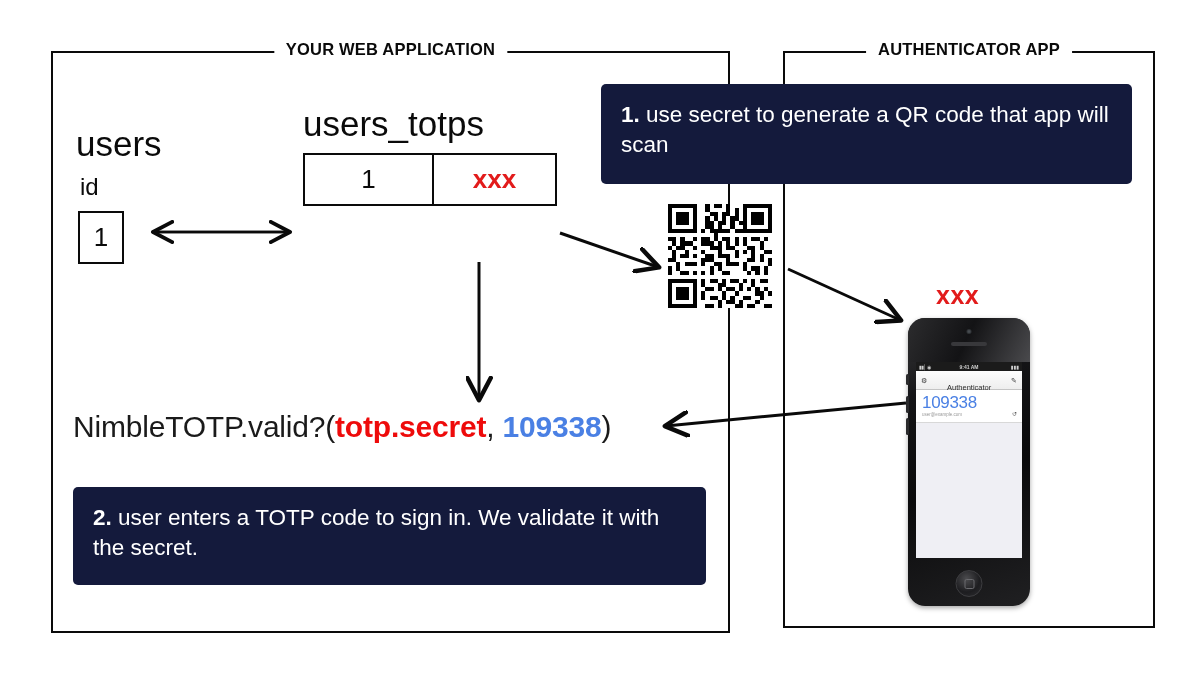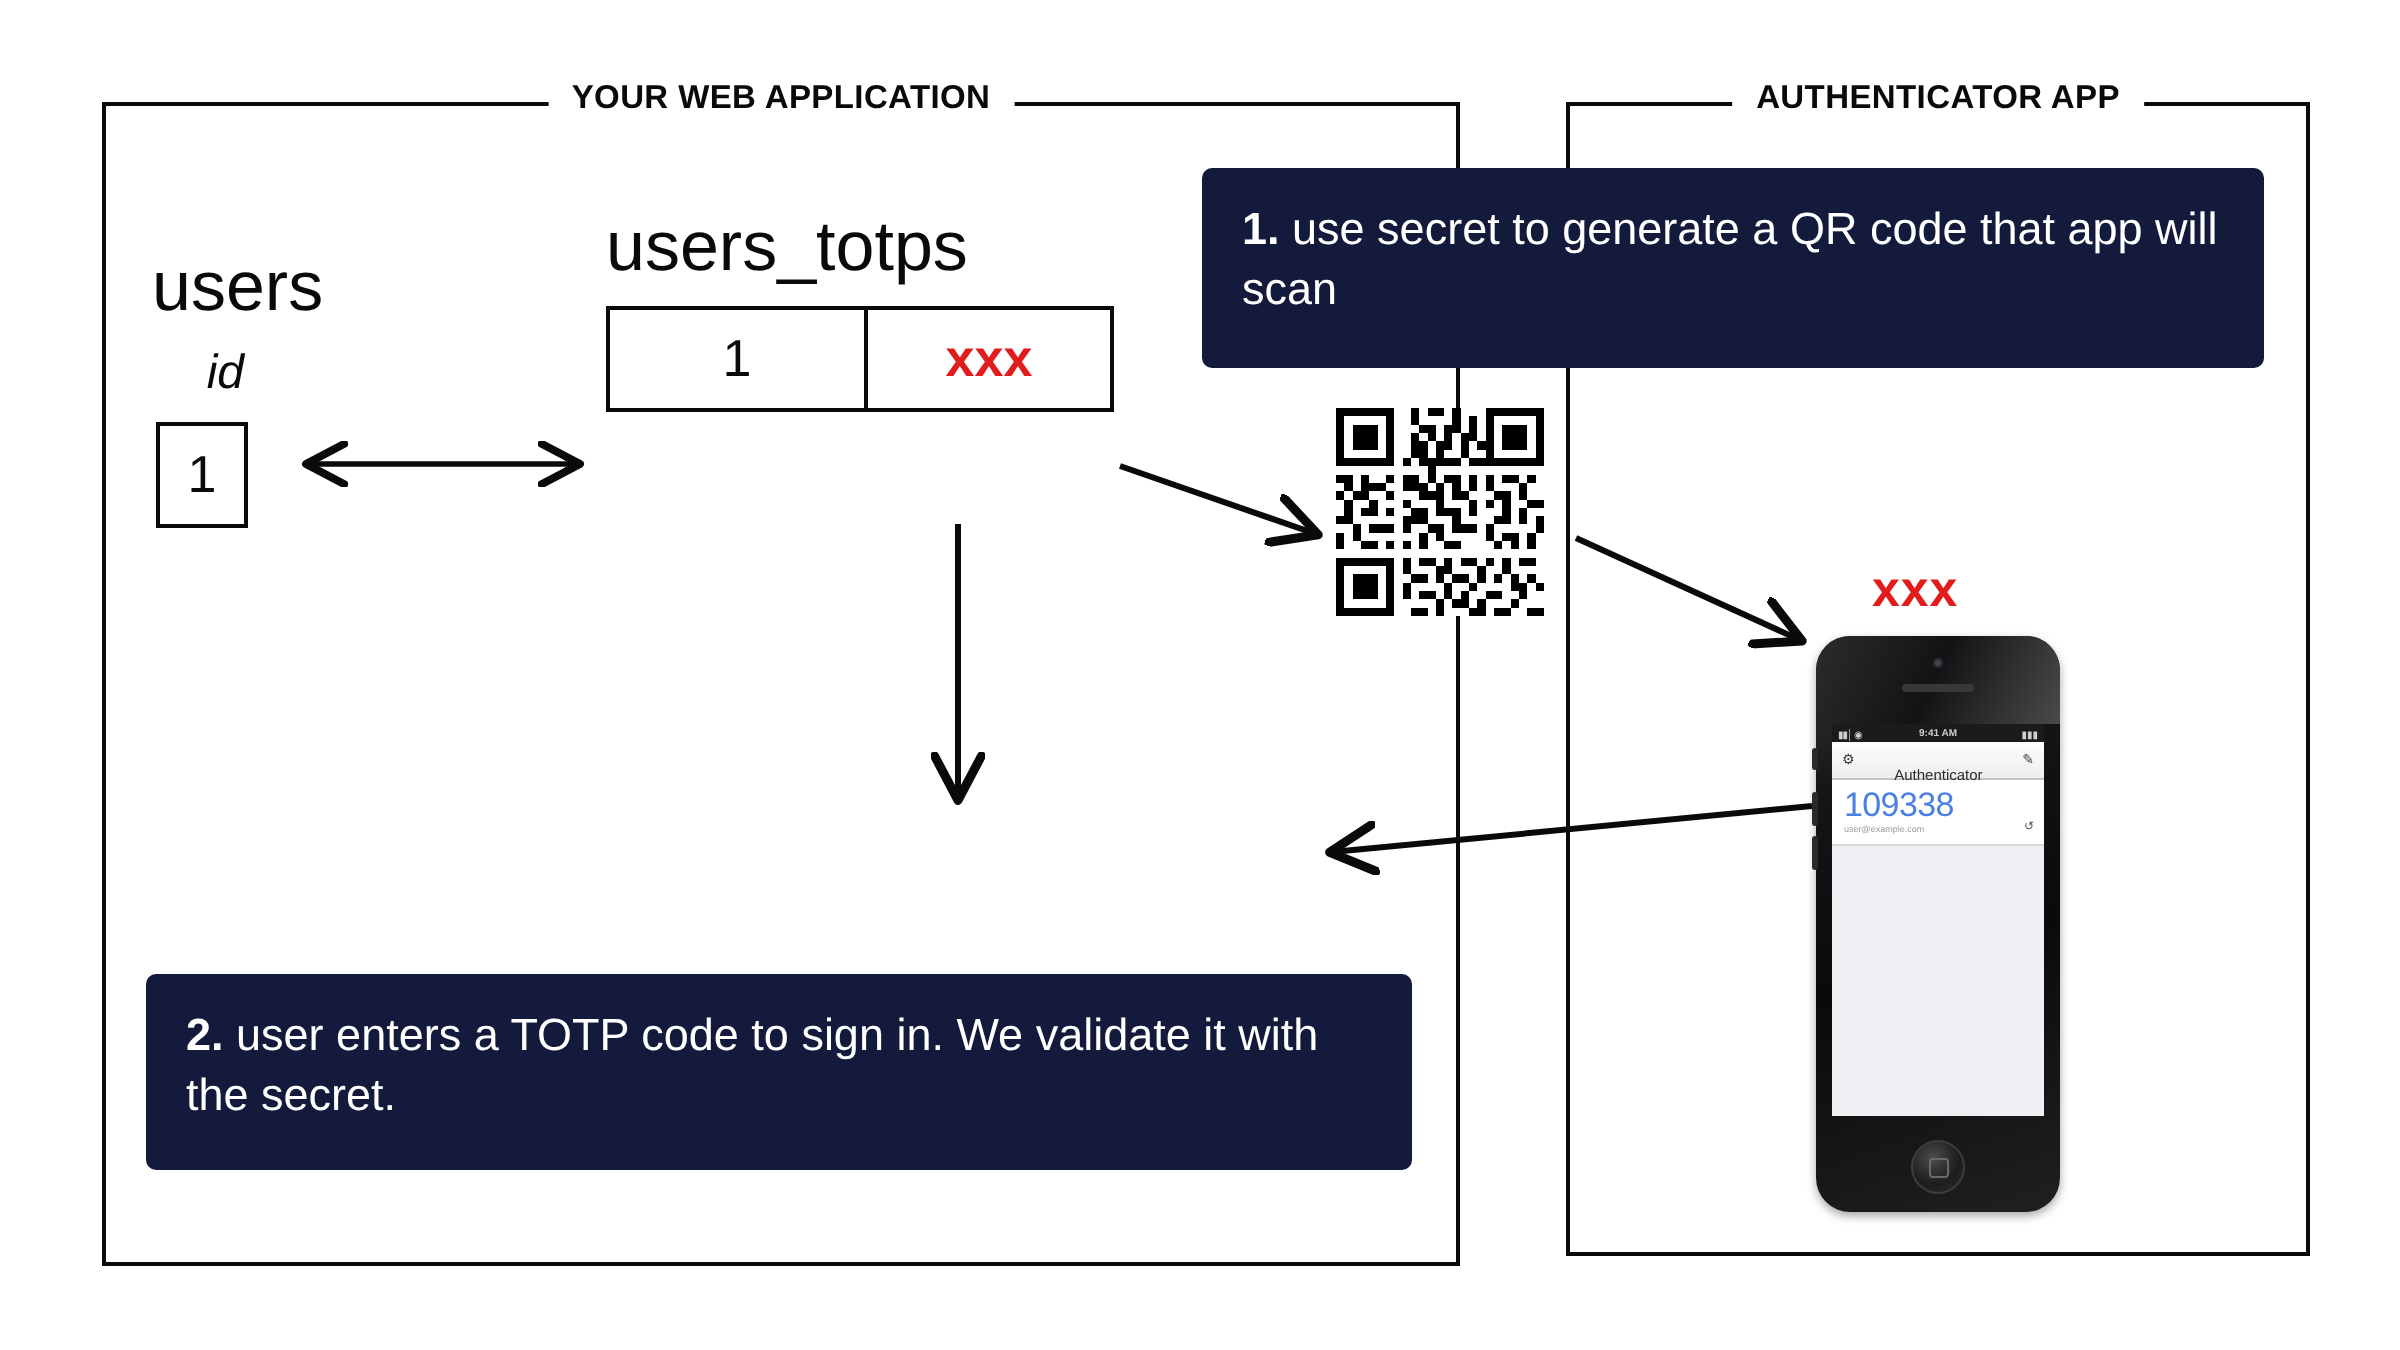--- a/index.html
+++ b/index.html
@@ -46,23 +46,22 @@
     line-height: 1;
     white-space: nowrap;
   }
   .col-headers {
     display: flex;
     margin-top: 14px;
   }
   .col-header {
     font-size: 24px;
     color: #0a0a0a;
-    text-align: right;
+    text-align: left;
     line-height: 1;
-    font-style: italic;
   }
   .row {
     display: flex;
     margin-top: 12px;
     border: 2px solid #0a0a0a;
   }
   .cell {
     height: 49px;
     display: flex;
     align-items: center;
@@ -257,20 +256,21 @@
   </div>
 
   <div class="table-block" id="tbl-totps">
     <div class="table-name">users_totps</div>
     <div class="row">
       <div class="cell c1">1</div>
       <div class="cell c2">xxx</div>
     </div>
   </div>
 
+  <div id="code-line"><span>NimbleTOTP.valid?(</span><span class="secret">totp.secret</span><span>, </span><span class="otp">109338</span><span>)</span></div>
 
   <div class="callout" id="callout-2">
     <b>2.</b>
     <span>user enters a TOTP code to sign in. We validate it with the secret.</span>
   </div>
 
   <div class="panel" id="panel-auth">
     <div class="panel-title">AUTHENTICATOR APP</div>
   </div>
 

